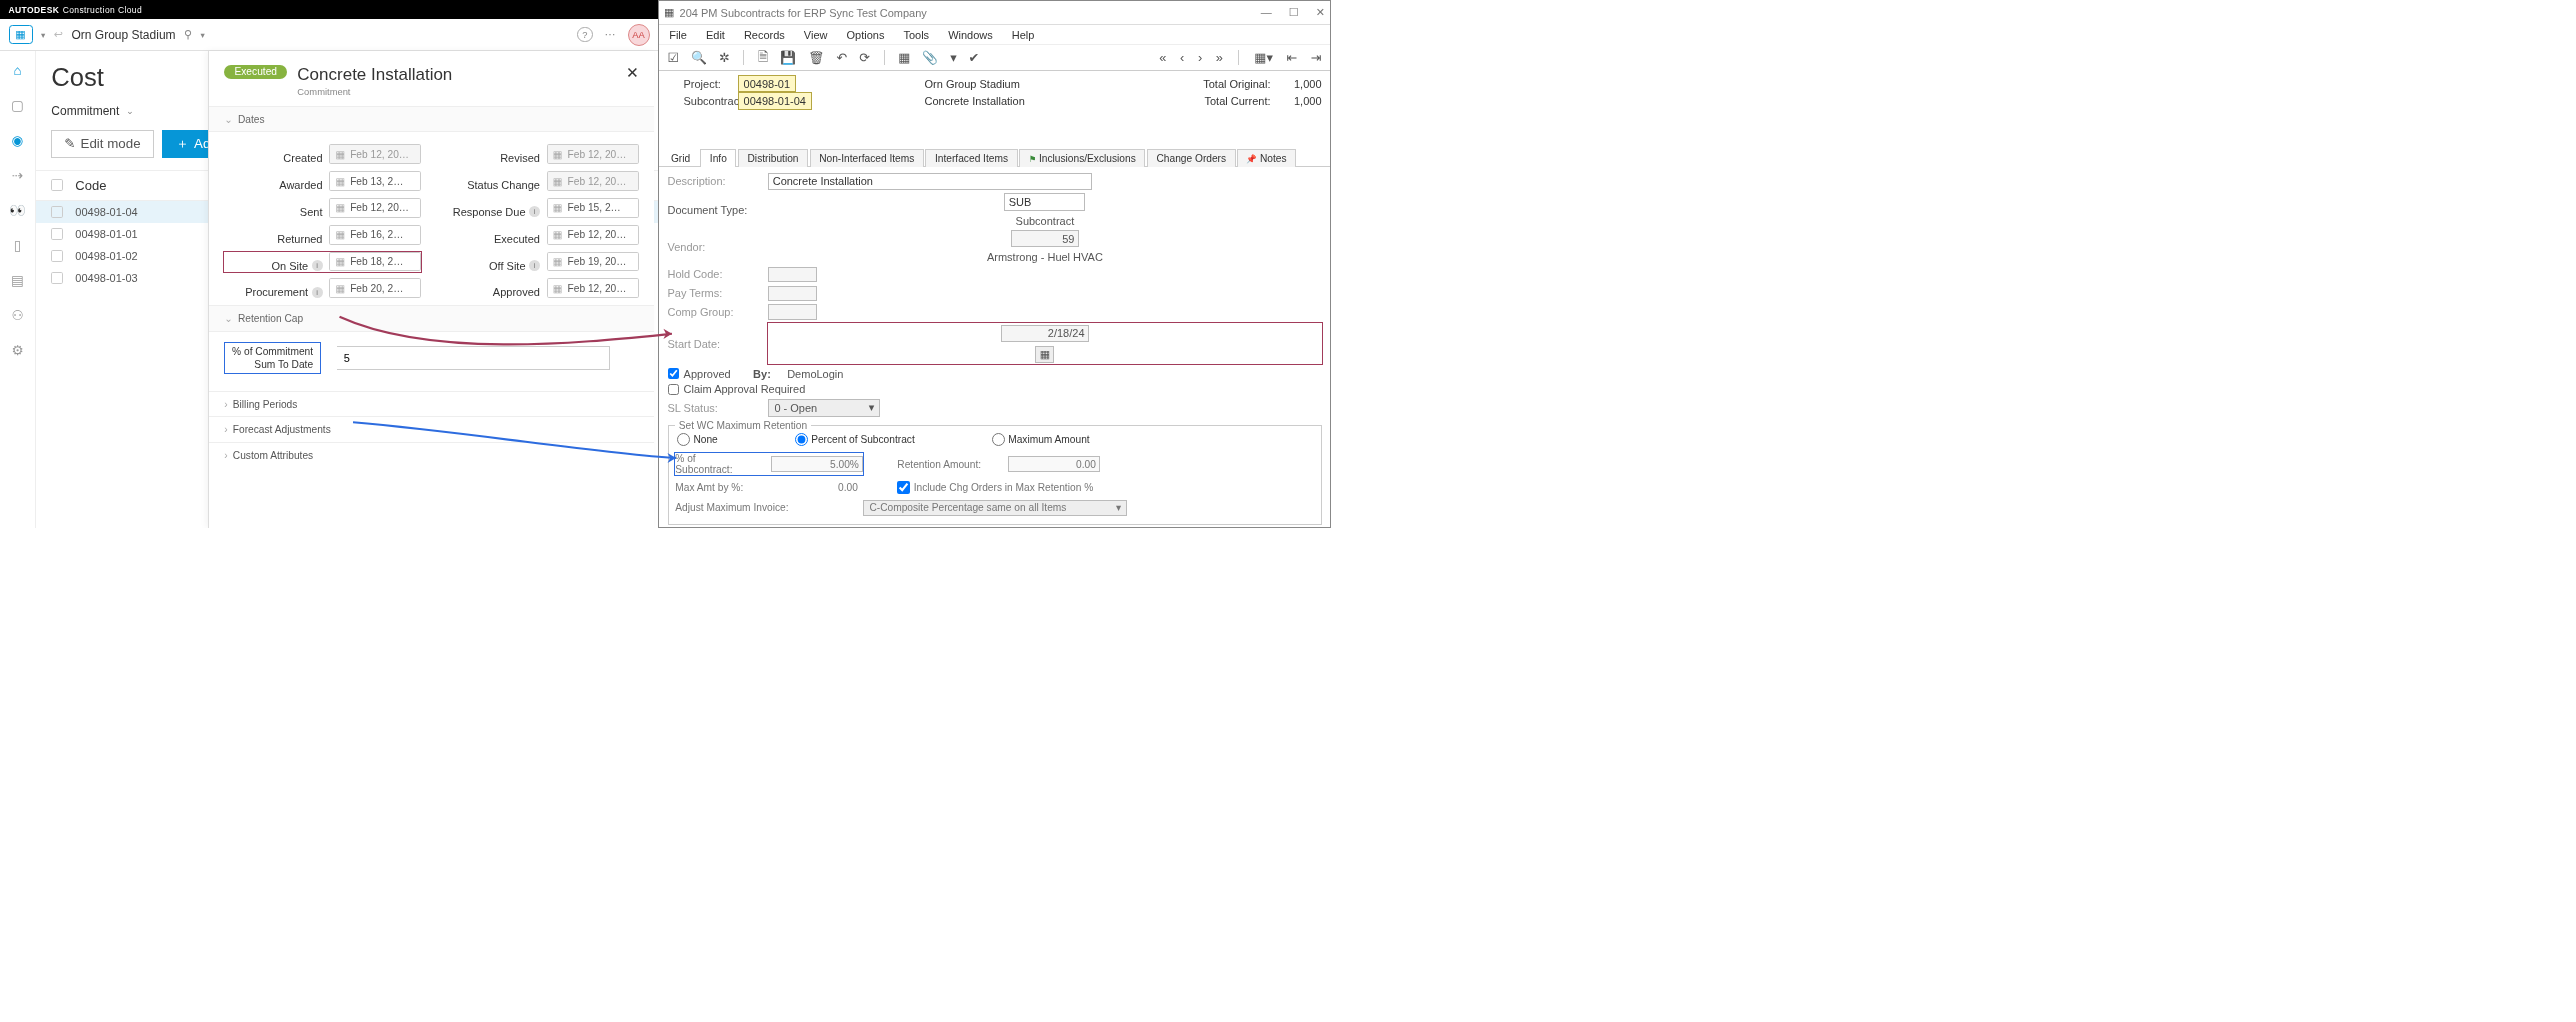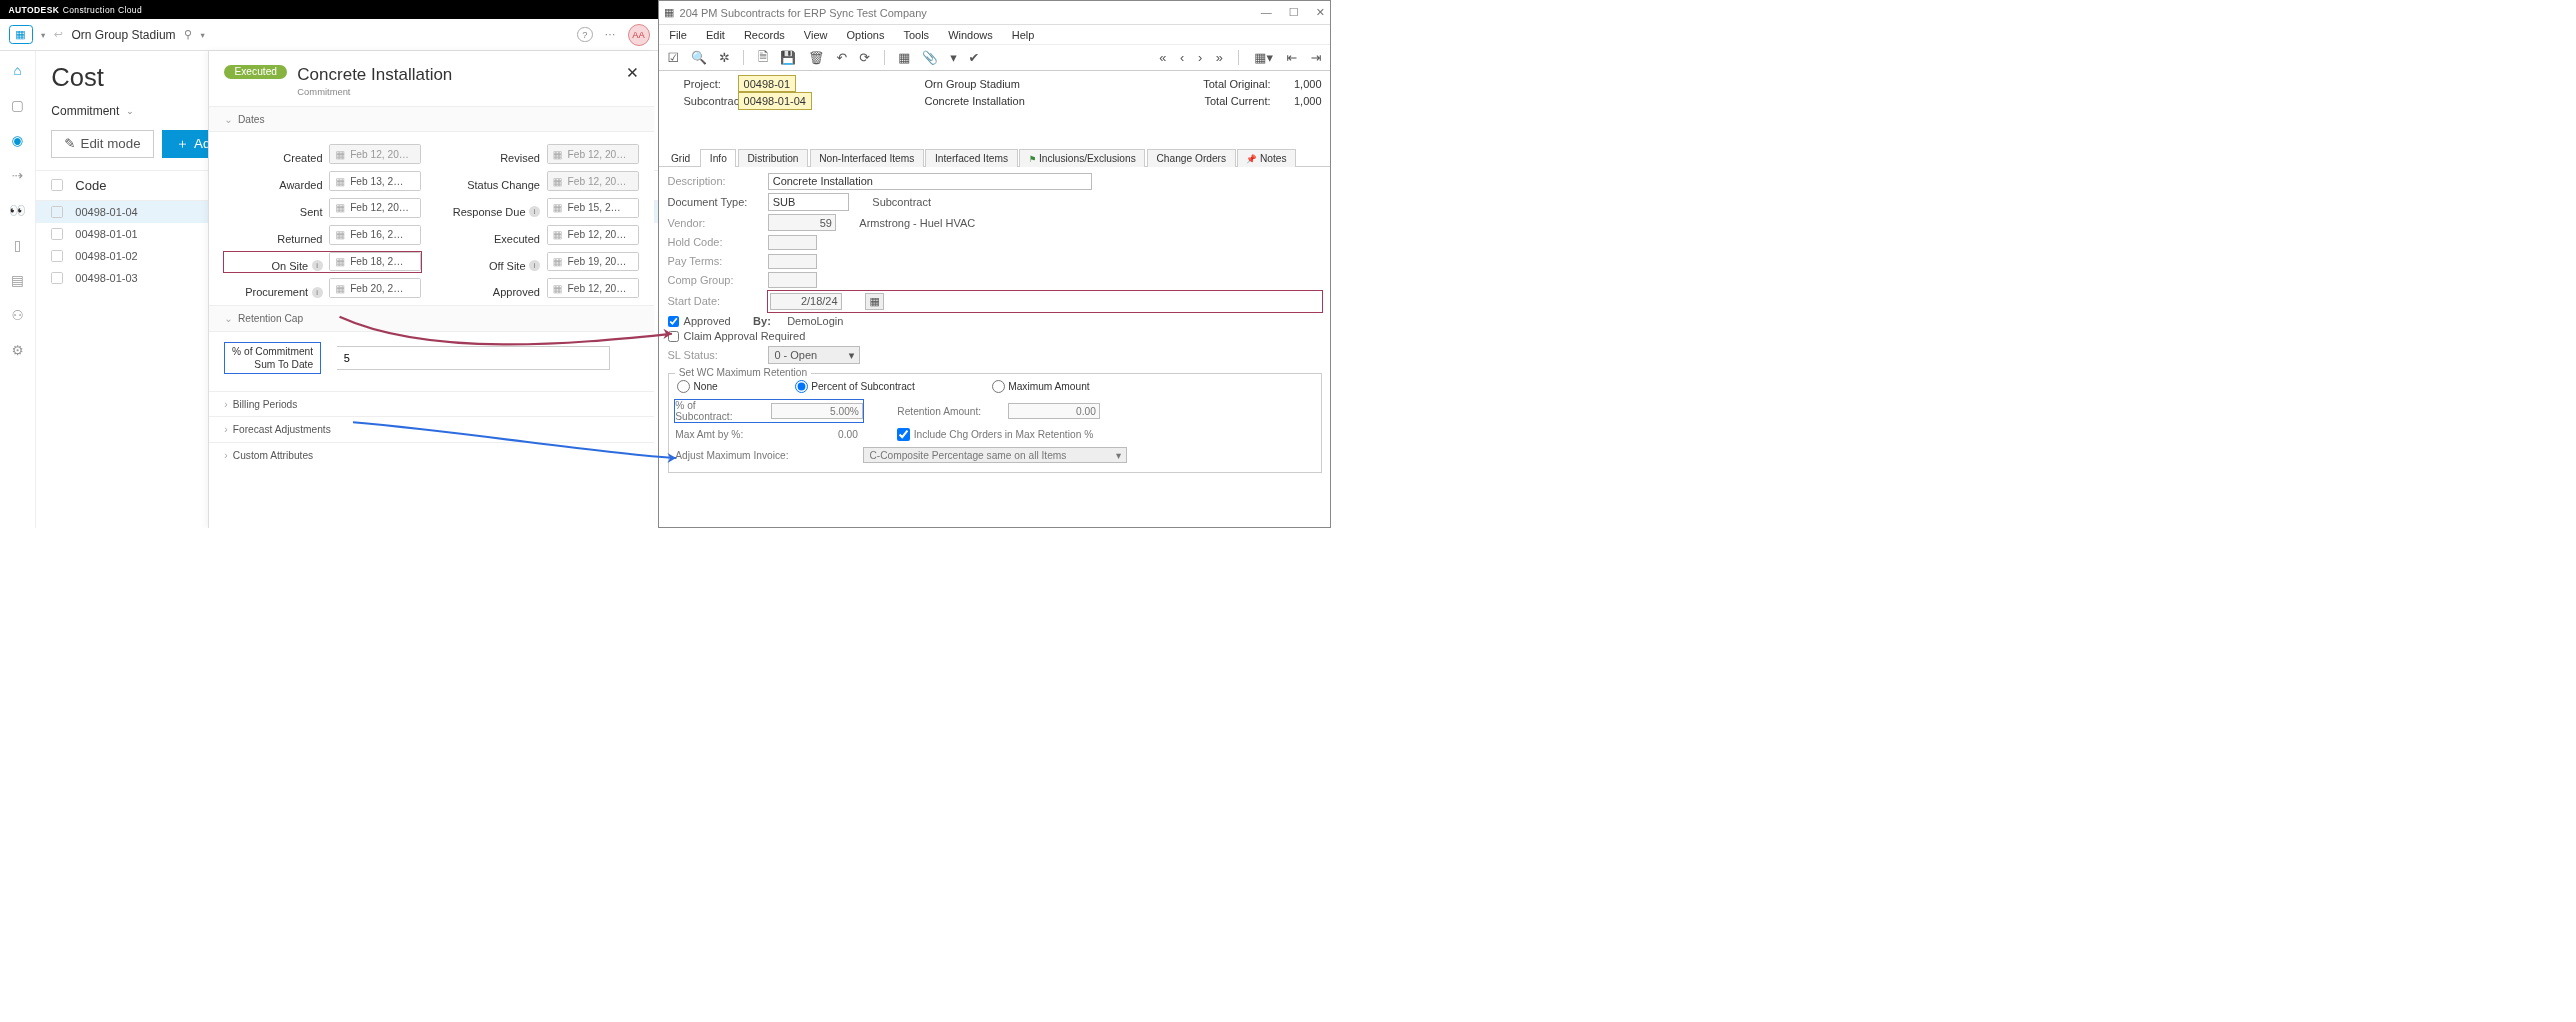--- a/index.html
+++ b/index.html
@@ -97,27 +97,27 @@
 .erp-tab.active { background:#fff; }
 .erp-tab .pin{color:#2d6cdf;font-size:8.5px;margin-right:2.6px;}
 .erp-tab .flag{color:#3a8a3a;font-size:8.5px;margin-right:2.6px;}
 
 .erp-form { padding:5.1px 8.5px; display:grid; grid-template-columns:94px 1fr; row-gap:3.4px; column-gap:6.8px; align-items:center; font-size:11px; color:#555;}
 .erp-form .lbl.dim{color:#999;}
 .erp-form .tinput{ border:0.9px solid #bbb; padding:1.7px 3.4px; width:324px; color:#333;}
 .erp-form .sinput{ border:0.9px solid #bbb; padding:1.7px 3.4px; width:81px; color:#333;}
 .erp-form .ninput{ border:0.9px solid #bbb; padding:1.7px 3.4px; width:68px; text-align:right; background:#f5f5f5;}
 .erp-form .miniinput{border:0.9px solid #bbb; width:49px;height:15.3px;background:#f5f5f5;}
-.erp-form .rowflex{display:flex;align-items:center;gap:23px;}
-.erp-form .dateinput{border:0.9px solid #bbb;padding:1.7px 3.4px;width:72px;text-align:right;background:#f5f5f5;}
+.erp-form .rowflex{display:flex;align-items:center;gap:4px;flex-direction:column;}
+.erp-form .dateinput{border:0.9px solid #bbb;padding:1.7px 3.4px;width:88px;text-align:right;background:#f5f5f5;}
 .erp-form .calbtn{border:0.9px solid #bbb;padding:0.9px 3.4px;background:#eee;}
 .start-hl{outline:1.7px solid #a23b5a; outline-offset:0.9px; padding:1.7px;}
 .chkline{display:flex;align-items:center;gap:5.1px;}
 .chkline input{width:11px;height:11px;}
-.dropdown{border:0.9px solid #bbb;background:#eee;padding:1.7px 5.1px;width:92px;display:flex;justify-content:space-between;align-items:center;}
+.dropdown{border:0.9px solid #bbb;background:#eee;padding:1.7px 5.1px;width:112px;display:flex;justify-content:space-between;align-items:center;}
 .dropdown.long{width:264px;}
 
 .fieldset{ border:0.9px solid #ccc; margin:3.4px 8.5px 8.5px; padding:3.4px 6.8px 8.5px; position:relative;}
 .fieldset .legend{ position:absolute; top:-6.8px; left:6.8px; background:#fff; padding:0 3.4px; font-size:10.2px; color:#777;}
 .radio-row{display:flex;gap:77px;padding:3.4px 1.7px 6.8px;align-items:center;font-size:10.2px;color:#333;}
 .radio-row label{display:flex;align-items:center;gap:3.4px;}
 .fs-grid{display:grid;grid-template-columns:94px 94px 34px 111px 119px;row-gap:5.1px;align-items:center;font-size:10.2px;color:#777;}
 .fs-grid .ralign{text-align:right;border:0.9px solid #bbb;background:#f9f9f9;padding:1.7px 3.4px;width:92px;}
 .fs-grid .ralign.plain{border:none;background:none;}
 .pct-hl{outline:1.7px solid #2d6cdf;outline-offset:0.9px;}

